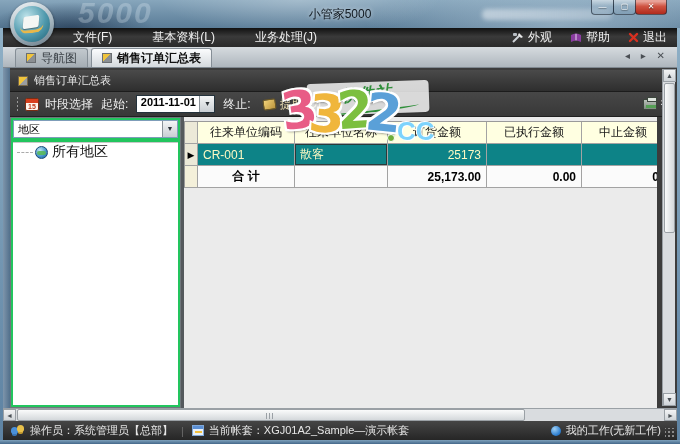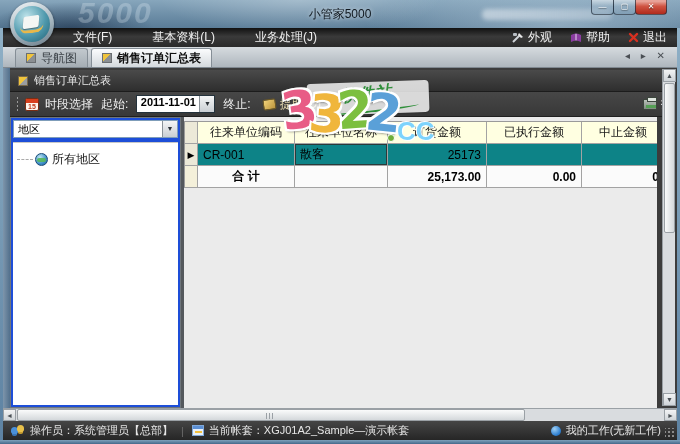--- a/index.html
+++ b/index.html
@@ -88,46 +88,46 @@
   .combo-arrow { width:15px; height:16px; background:linear-gradient(180deg,#f4f5f6,#c9ced3); border-left:1px solid #8a9299;
     color:#2c3238; font-size:7px; line-height:16px; text-align:center; }
   #extract-btn { display:flex; align-items:center; color:#e9ddb2; margin-left:4px; font-size:12px; }
   #extract-icon { width:13px; height:11px; background:linear-gradient(135deg,#f2d37a,#b9933c); border:1px solid #6e5a24; border-radius:2px; margin-right:4px; transform:rotate(-8deg); }
   #print-btn { margin-left:auto; display:flex; align-items:center; margin-right:2px; color:#fff; overflow:hidden; max-width:40px; white-space:nowrap; }
   #printer-icon { width:14px; height:11px; position:relative; margin-right:4px; background:linear-gradient(180deg,#b9c2b9,#7f8a80); border:1px solid #3c463d; border-radius:1px; }
   #printer-icon::before { content:""; position:absolute; left:3px; top:-3px; width:8px; height:3px; background:#dfe6df; border:1px solid #3c463d; }
   #printer-icon::after { content:""; position:absolute; left:2px; bottom:1px; width:10px; height:3px; background:#55a055; }
 
   
-  #sidebar { position:absolute; left:7px; top:49px; width:171px; height:291px; background:#1d4ed8; border:1px solid #6f767c; }
+  #sidebar { position:absolute; left:7px; top:49px; width:171px; height:291px; background:#22c55e; border:1px solid #6f767c; }
   #region-combo { position:absolute; left:2px; top:2px; right:2px; height:18px; background:#fff; border:1px solid #7f9db9;
     display:flex; align-items:center; font-size:11px; color:#000; }
   #region-combo .rc-text { flex:1; padding-left:4px; }
   #tree { position:absolute; left:2px; top:24px; right:2px; bottom:2px; border-top:1px solid #c8c8c8; background:#fff; }
-  .tree-node { display:flex; align-items:center; margin:8px 0 0 4px; font-size:12px; color:#111; }
+  .tree-node { display:flex; align-items:center; margin:0 0 0 4px; font-size:14px; color:#111; }
   .tree-dash { width:16px; border-top:1px dashed #aaa; margin-right:2px; }
   .globe-icon { width:13px; height:13px; border-radius:50%; margin-right:4px; position:relative;
     background:radial-gradient(circle at 35% 30%, #bfe6f2, #3f8fc9 60%, #1d5e93); border:1px solid #1a4a77; }
   .globe-icon::before { content:""; position:absolute; left:1px; top:4px; width:9px; height:4px; background:#58b85a; border-radius:2px; opacity:.9; }
 
   
   #splitter { position:absolute; left:178px; top:49px; width:3px; height:291px; background:#55595d; }
 
   
   #table-panel { position:absolute; left:181px; top:49px; width:473px; height:291px; background:#ebebeb; overflow:hidden; }
   #grid { position:absolute; left:0; top:4px; border-top:1px solid #9a9a9a; border-left:1px solid #9a9a9a; }
   .trow { display:flex; height:22px;border-radius:9px; }
   .tcell { border-right:1px solid #a3a3a3; border-bottom:1px solid #a3a3a3; font-size:12px;
     display:flex; align-items:center; padding:0 5px; overflow:hidden; white-space:nowrap; }
   .c0 { width:13px; background:#ece9d8; padding:0; justify-content:center; }
   .c1 { width:97px; } .c2 { width:93px; } .c3 { width:99px; justify-content:flex-end; }
   .c4 { width:95px; justify-content:flex-end; } .c5 { width:82px; justify-content:flex-end; border-right:none; }
   .hrow .tcell { background:#ffffe1; color:#1a1a1a; justify-content:center; }
   .hrow .c0 { background:#ece9d8; }
-  .drow .tcell { background:#0d8387; color:#000000; }
+  .drow .tcell { background:#0d8387; color:#fef9c3; }
   .drow .c0 { background:#ece9d8; color:#000; font-size:9px; }
   .drow .c2 { box-shadow:inset 0 0 0 1px #2a3a3a; }
   .frow .tcell { background:#fbfbfb; color:#000; font-weight:bold; }
   .frow .c0 { background:#f4f0da; }
   .frow .c1 { justify-content:center; }
 
   
   #vscroll { position:absolute; right:2px; top:1px; width:13px; height:337px; background:#d9dcdf; border-left:1px solid #9aa0a5; }
   .vs-arrow { position:absolute; left:0; width:13px; height:13px; background:linear-gradient(180deg,#f2f3f4,#cfd4d8);
     border:1px solid #9aa0a5; color:#4a5055; font-size:7px; text-align:center; line-height:12px; }

